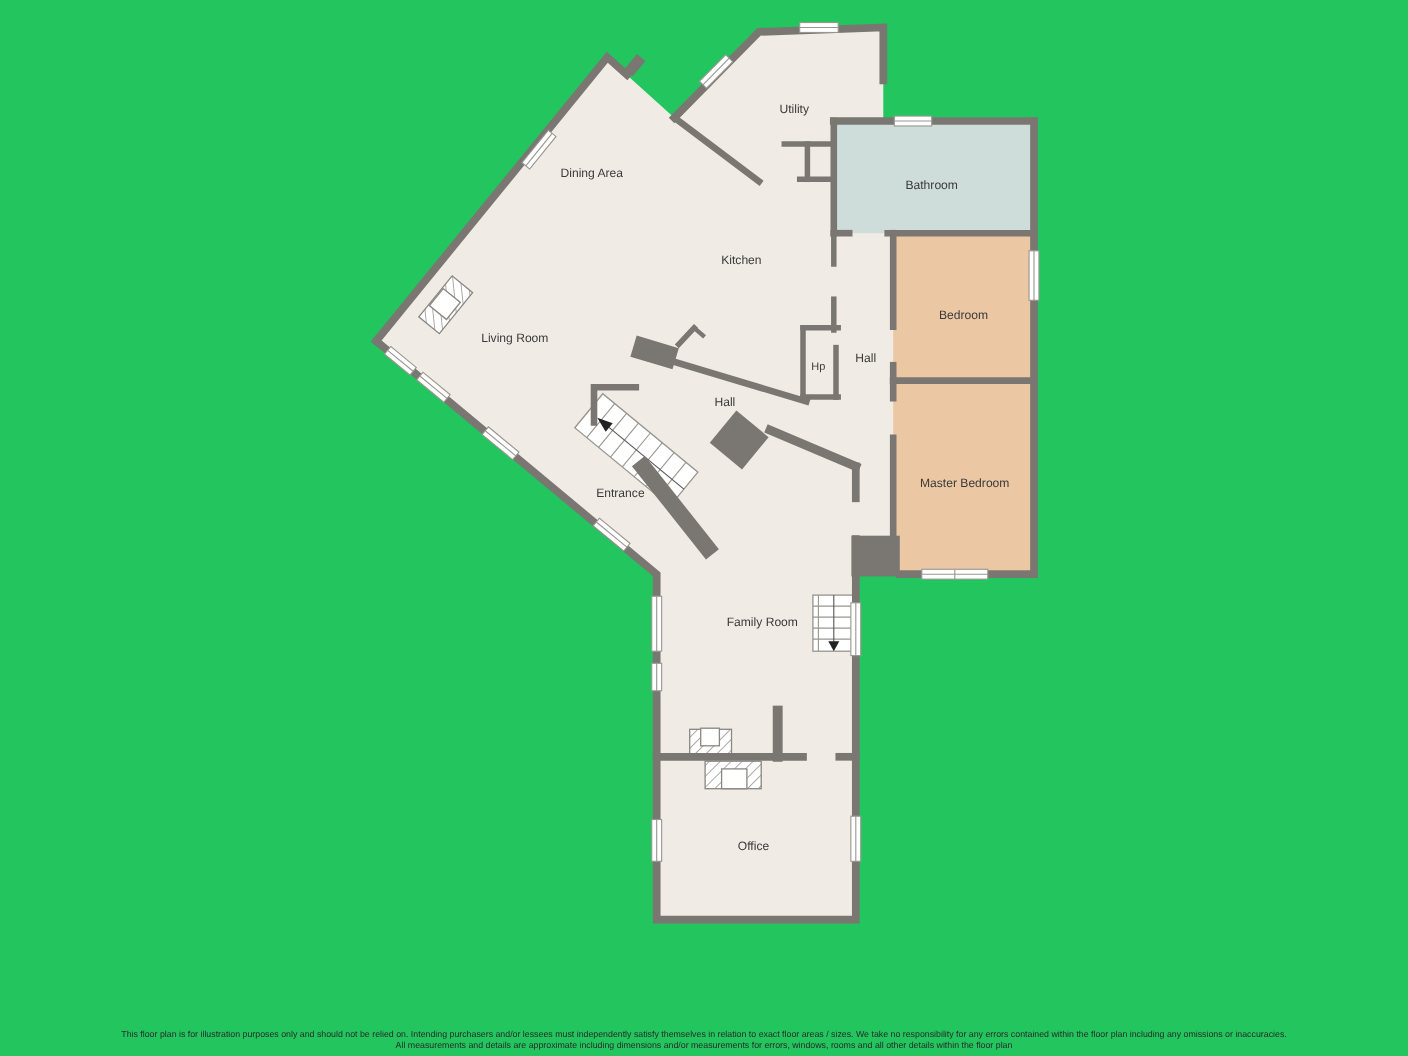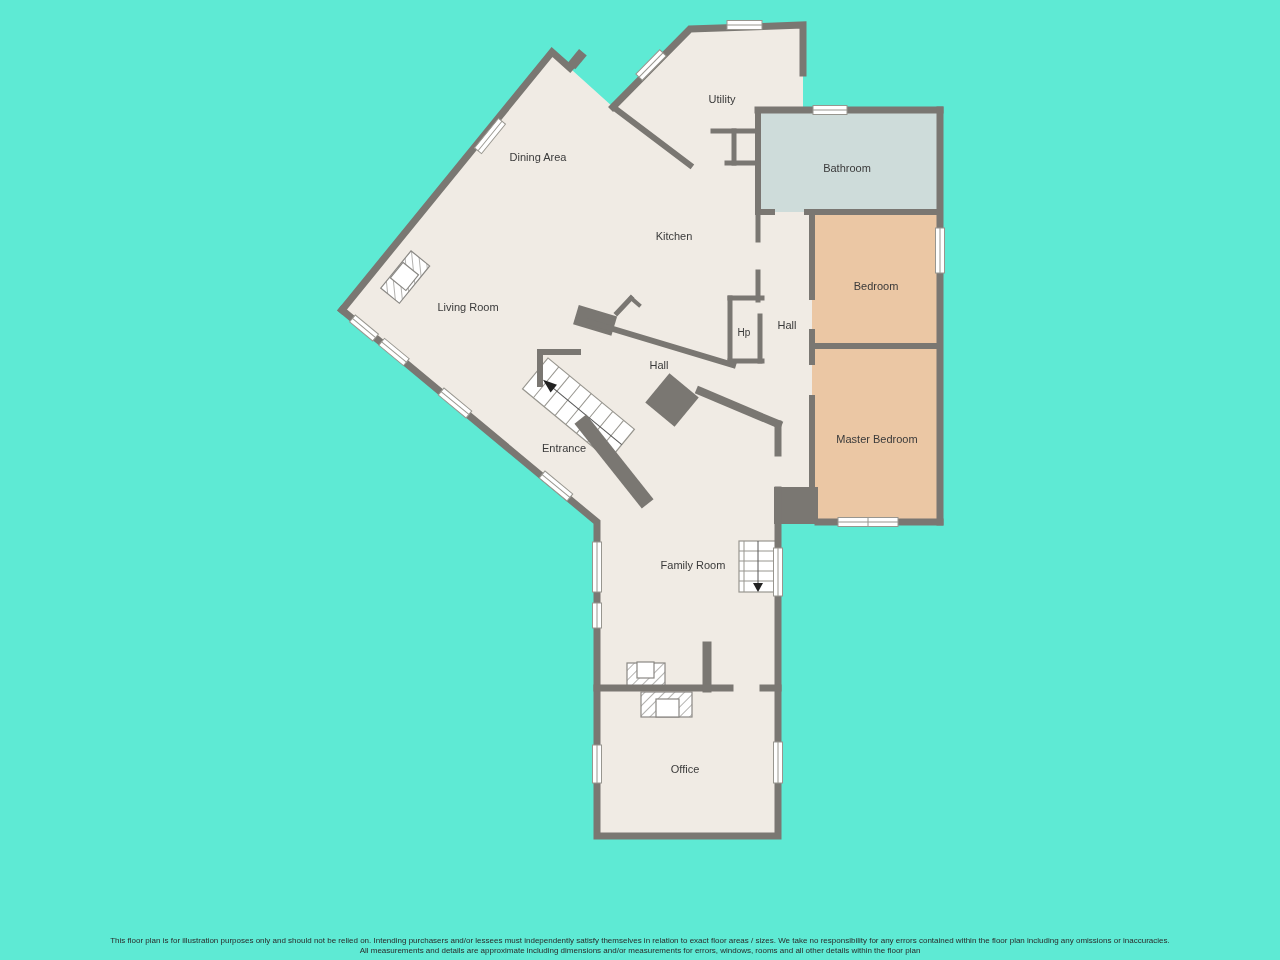--- a/index.html
+++ b/index.html
@@ -1,16 +1,16 @@
 <!DOCTYPE html>
 <html><head>
 <meta charset="utf-8">
 <style>
   html,body{margin:0;padding:0;background:#ffffff;}
-  .stage{position:relative;width:1280px;height:960px;background:#5eead4;overflow:hidden;
+  .stage{position:relative;width:1280px;height:960px;background:#22c55e;overflow:hidden;
          font-family:"Liberation Sans", sans-serif;}
   svg{position:absolute;left:0;top:0;}
   .room-label{font-family:"Liberation Sans", sans-serif;font-size:11px;fill:#3a3a3a;text-anchor:middle;}
   .room-label.small{font-size:10px;}
   .disclaimer{position:absolute;left:0;right:0;bottom:4px;text-align:center;color:#2a2a2a;
               font-size:8px;line-height:10px;font-family:"Liberation Sans", sans-serif;margin-top:44px;}
 </style>
 </head>
 <body>
 

